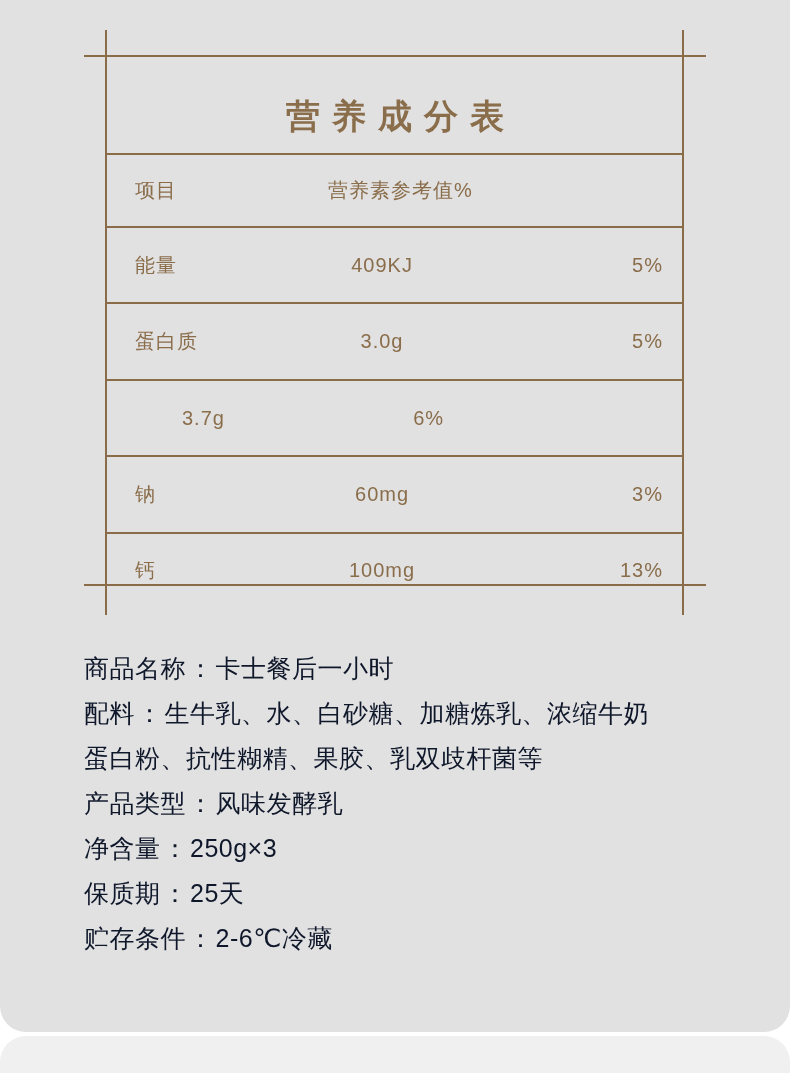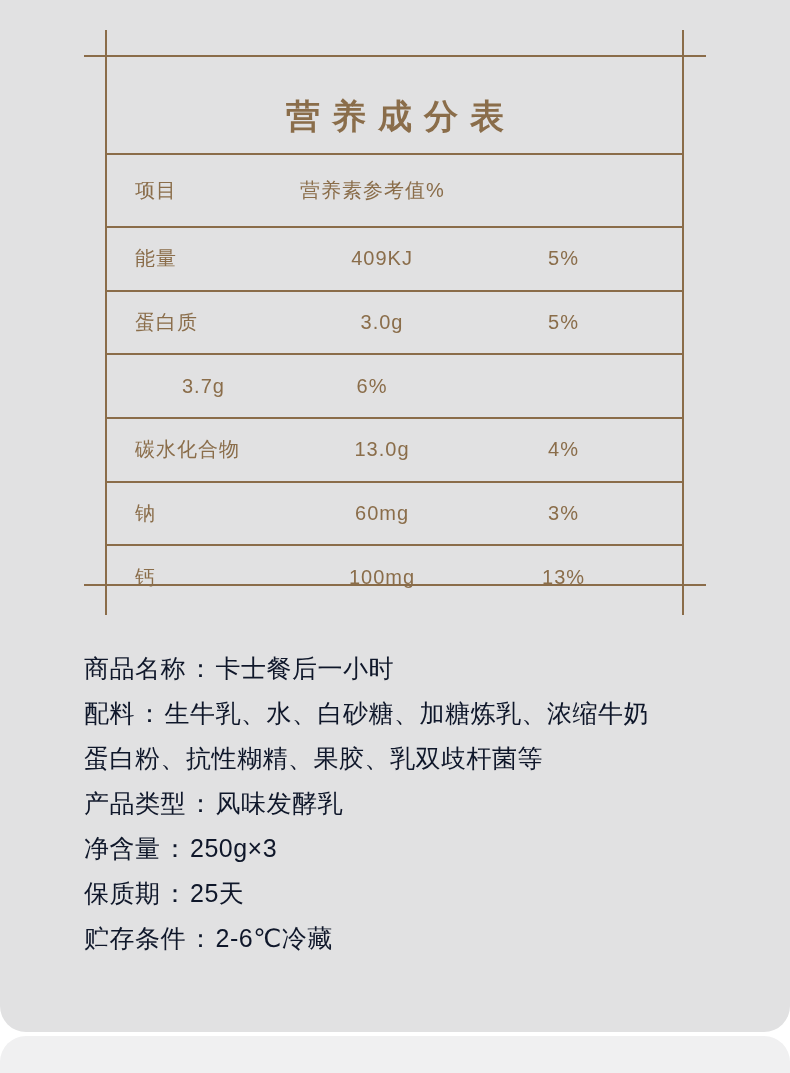--- a/index.html
+++ b/index.html
@@ -48,34 +48,34 @@
     left: 107px; top: 57px;
     width: 576px; height: 527px;
     display: flex;
     flex-direction: column;
     color: #8a6d4a;
     margin-top: 24px;
   }
   .t-row { border-top: 2px solid #8a6c49; }
   .t-row, .title-row { display: grid; grid-template-columns: 33.5% 28.5% 38%; align-items: center; flex: 1 1 0; }
   .title-row { height: 72px; flex: 0 0 72px; display: flex; align-items: center; justify-content: center; border: none; }
-  .header-row { flex: 0 0 73px; }
+  .header-row { flex: 0 0 73px; gap: 28px; }
 
   .table-title {
     font-size: 34px;
     font-weight: 700;
     letter-spacing: 12px;
     padding-left: 12px;
     color: #8a6d4a;
     white-space: nowrap;
   }
   .c1, .c2, .c3 { font-size: 20px; letter-spacing: 1px; white-space: nowrap; }
   .c1 { text-align: left;  padding-left: 28px; }
   .c2 { text-align: center; }
-  .c3 { text-align: center; padding-right: 20px; }
+  .c3 { text-align: right; padding-right: 20px; }
 
   
   .info {
     position: absolute;
     left: 84px; top: 646px;
     width: 580px;
     font-size: 25px;
     line-height: 45px;
     color: #0f172a;
     letter-spacing: 0.5px;
@@ -116,25 +116,20 @@
         <span class="c1">蛋白质</span>
         <span class="c2">3.0g</span>
         <span class="c3">5%</span>
       </div>
 
       <div class="t-row">
         <span class="c2">3.7g</span>
         <span class="c3">6%</span>
       </div>
 
-      <div class="t-row">
-        <span class="c1">碳水化合物</span>
-        <span class="c2">13.0g</span>
-        <span class="c3">4%</span>
-      </div>
 
       <div class="t-row">
         <span class="c1">钠</span>
         <span class="c2">60mg</span>
         <span class="c3">3%</span>
       </div>
 
       <div class="t-row">
         <span class="c1">钙</span>
         <span class="c2">100mg</span>

